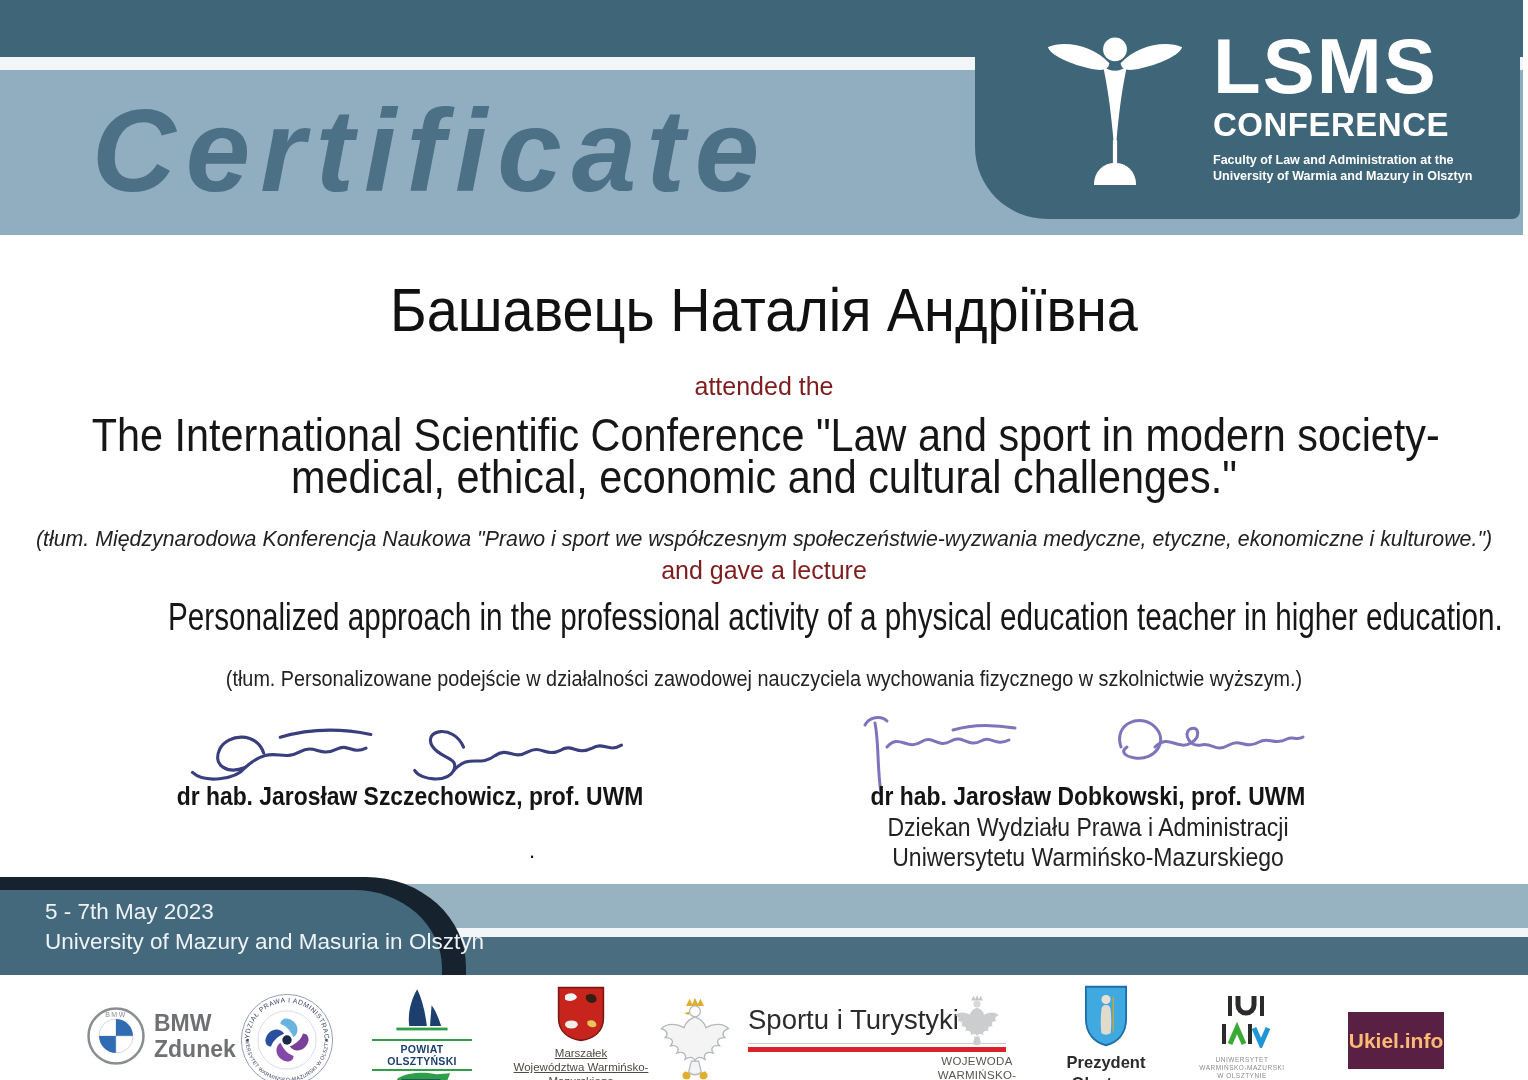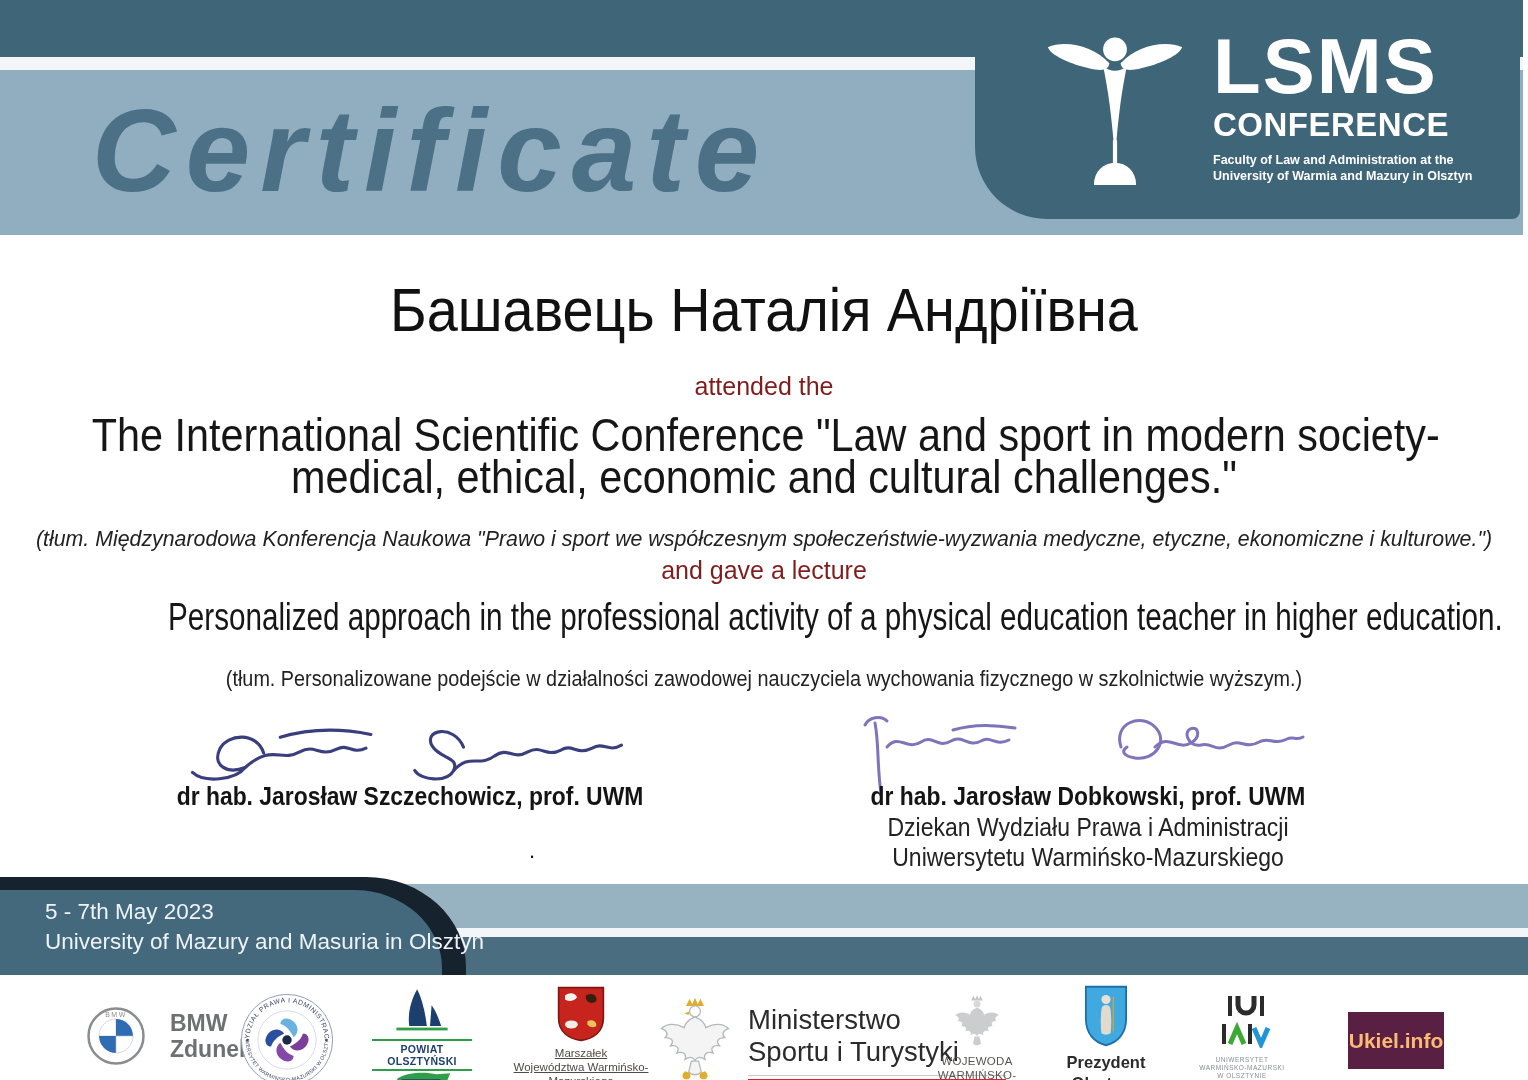--- a/index.html
+++ b/index.html
@@ -50,21 +50,21 @@
   .foot-stripe { left:0; top:928px; width:1528px; height:9px;  background:#f3f6f9; }
   .foot-teal   { left:0; top:937px; width:1528px; height:38px; background:#4a6d80; }
   .foot-dark-outer { left:0; top:877px; width:466px; height:98px; background:#16222e;
                      border-top-right-radius:100px 90px; }
   .foot-dark-inner { left:0; top:890px; width:442px; height:85px; background:#44697d;
                      border-top-right-radius:88px 78px; }
   .foot-text { left:45px; top:897px; color:#eef3f7; font-size:22.5px; line-height:30px; }
 
   
   .sponsor { position:absolute; }
-  .bmw-wrap { left:86px; top:1006px; display:flex; align-items:center; gap:24px; }
+  .bmw-wrap { left:86px; top:1006px; display:flex; align-items:center; gap:8px; }
   .bmw-label { font-size:23px; line-height:26px; font-weight:bold; color:#6f7072; }
   .seal-wrap { left:240px; top:993px; }
   .powiat-wrap { left:372px; top:986px; width:100px; text-align:center; }
   .powiat-name { font-size:10.5px; font-weight:bold; color:#1c3f6e; letter-spacing:.3px;
                  border-top:2px solid #2f9e49; border-bottom:2px solid #2f9e49; padding:2px 0; margin:1px 0; }
   .marszalek-wrap { left:496px; top:986px; width:170px; text-align:center; color:#4f4a42; }
   .marszalek-wrap .l  { font-size:11.5px; line-height:14px;text-decoration:underline; }
   .ministry-wrap { left:652px; top:996px; display:flex; align-items:flex-start; gap:10px; }
   .ministry-text { font-size:27.5px; line-height:32px; color:#2b2b2b; padding-top:8px; }
   .ministry-grayline { margin-top:7px; height:1px; width:258px; background:#c9c9c9; }
@@ -230,21 +230,20 @@
       <path d="M35,11 L39,3 L43,11 Z M41,11 L45,2 L49,11 Z M47,11 L51,3 L55,11 Z" fill="#dfae2e"></path>
       <circle cx="45" cy="17" r="6" fill="#ffffff" stroke="#b5b8ba" stroke-width="1.4"></circle>
       <path d="M39,17 l-6,2 5,2 Z" fill="#dfae2e"></path>
       <path d="M45,23 C38,26 34,30 33,35 C24,30 14,30 8,36 C14,38 16,42 12,46 C20,46 22,50 18,55 C26,54 28,58 25,63 C32,61 36,64 34,70 C40,66 44,68 45,72 C46,68 50,66 56,70 C54,64 58,61 65,63 C62,58 64,54 72,55 C68,50 70,46 78,46 C74,42 76,38 82,36 C76,30 66,30 57,35 C56,30 52,26 45,23 Z" fill="#f4f4f4" stroke="#b5b8ba" stroke-width="1.5"></path>
       <path d="M41,72 L38,84 C42,88 48,88 52,84 L49,72 Z" fill="#f4f4f4" stroke="#b5b8ba" stroke-width="1.4"></path>
       <path d="M34,83 c-5,4 -3,9 2,9 c4,0 5,-4 3,-7 Z" fill="#dfae2e"></path>
       <path d="M56,83 c5,4 3,9 -2,9 c-4,0 -5,-4 -3,-7 Z" fill="#dfae2e"></path>
     </svg>
     <div>
       <div class="ministry-text">
-        <div>Ministerstwo</div>
         <div>Sportu i Turystyki</div>
       </div>
       <div class="ministry-grayline"></div>
       <div class="ministry-redbar"></div>
     </div>
   </div>
 
   <div class="sponsor wojewoda-wrap">
     <svg width="58" height="56" viewBox="0 0 90 95" aria-hidden="true">
       <path d="M35,11 L39,3 L43,11 Z M41,11 L45,2 L49,11 Z M47,11 L51,3 L55,11 Z" fill="#c4c6c8"></path>

